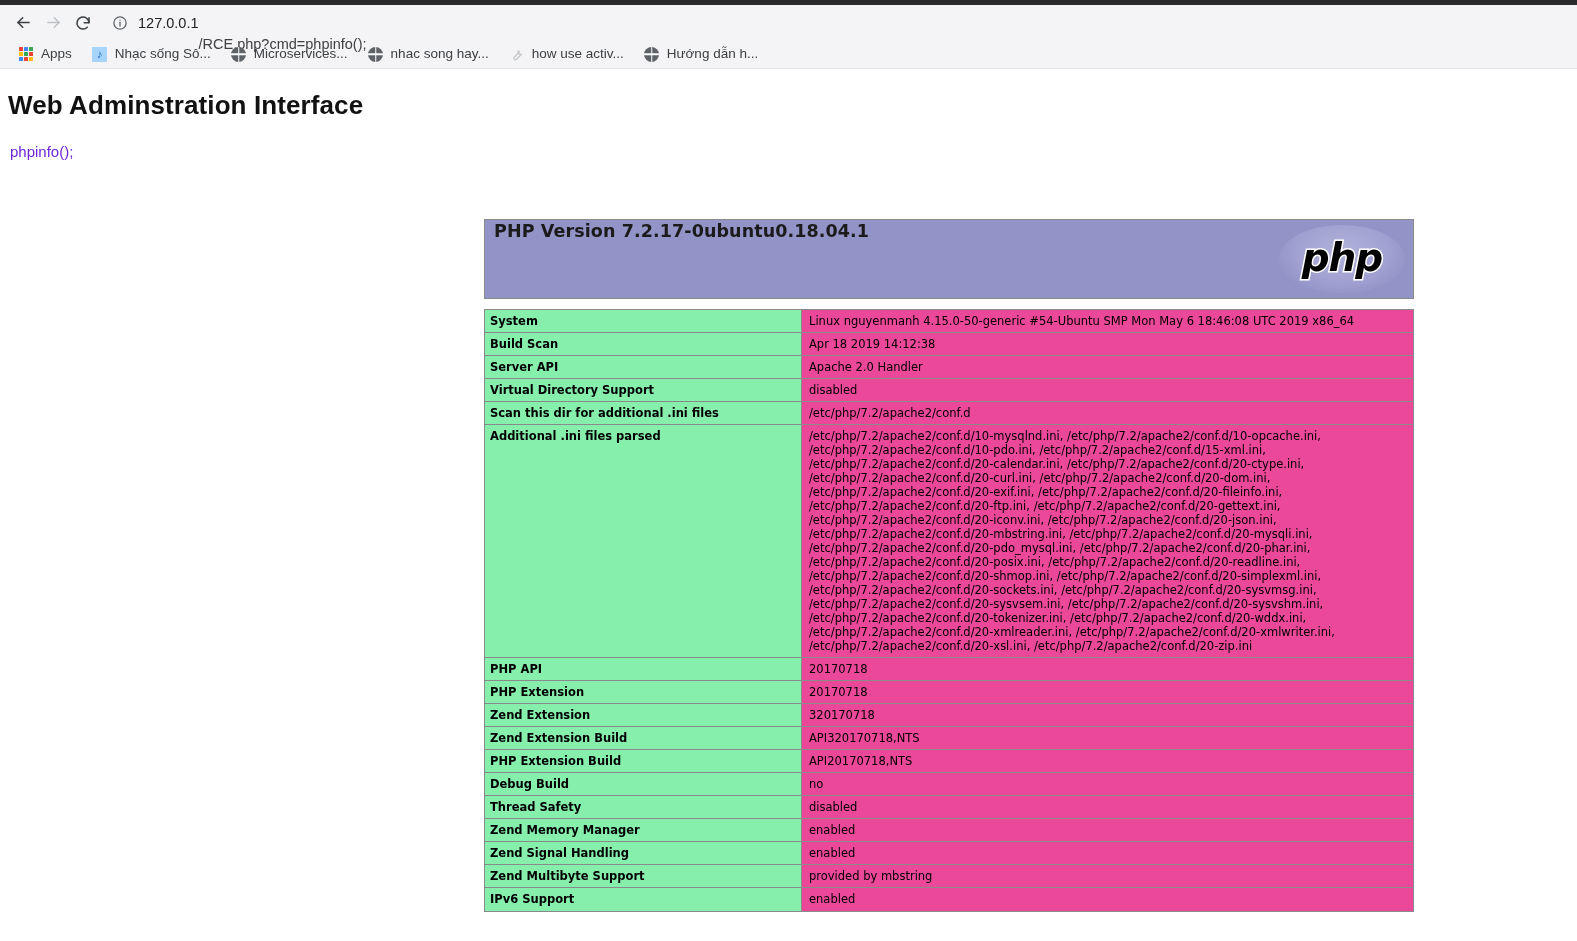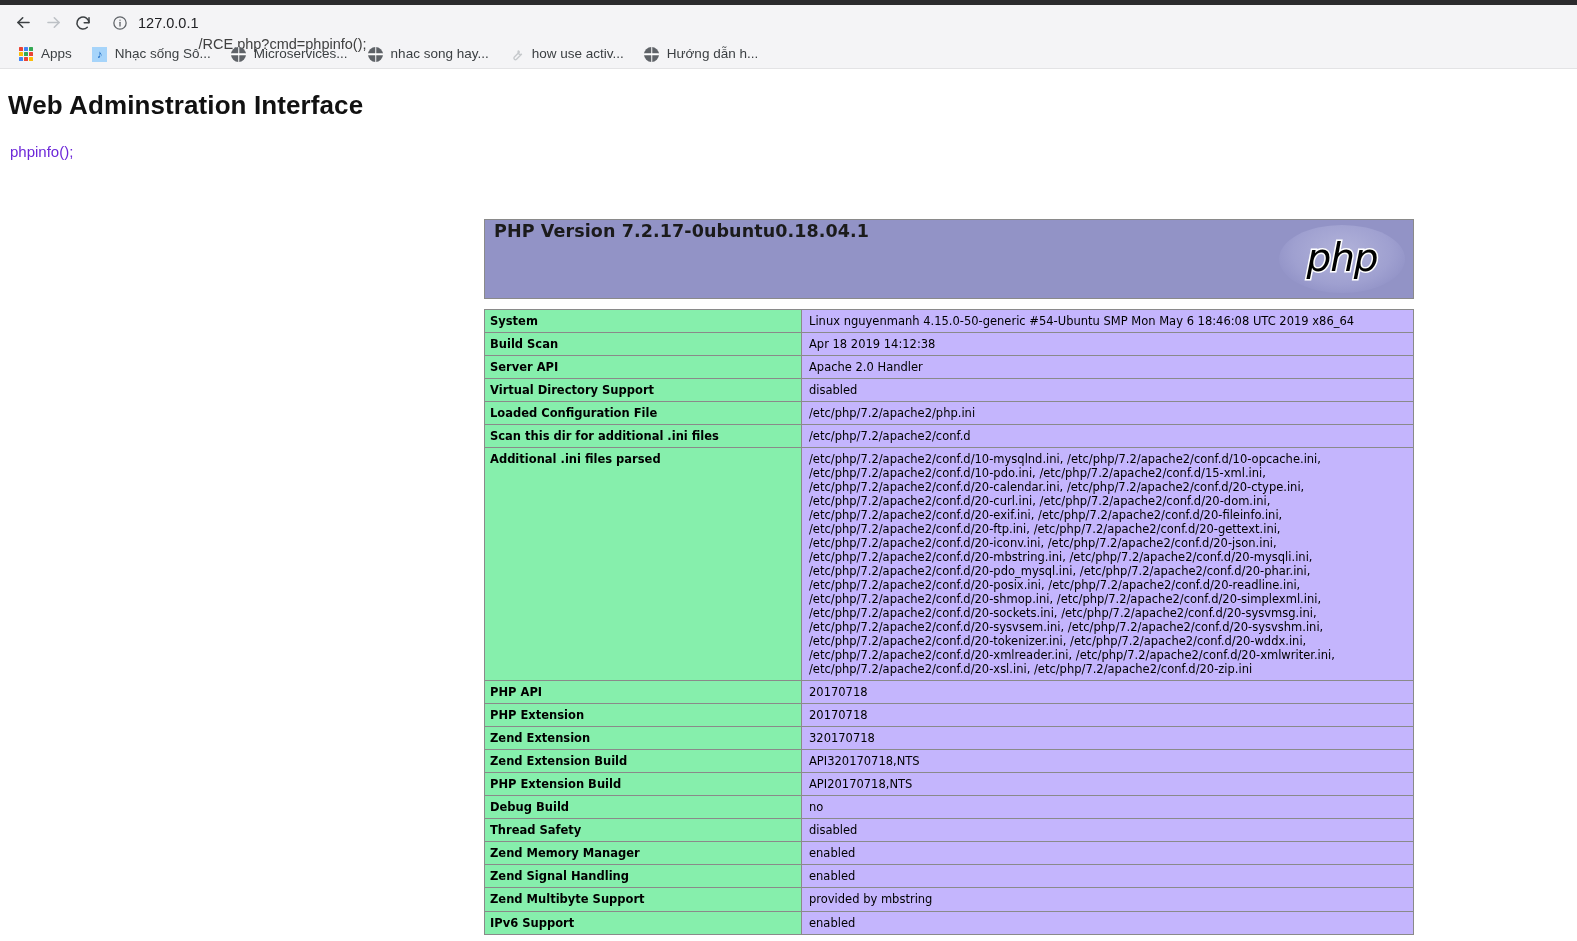--- a/index.html
+++ b/index.html
@@ -180,42 +180,42 @@
   }
   #php-logo .ellipse {
     width: 126px; height: 68px;
     border-radius: 50%;
     background: radial-gradient(ellipse at 50% 40%, #b2b3da 0%, #9fa0d0 55%, #8586be 100%);
     display:flex; align-items:center; justify-content:center;
   }
   #php-logo .phptext {
     font-family: "DejaVu Sans", sans-serif;
     font-style: italic;
-    font-weight: normal;
+    font-weight: bold;
     font-size: 39px;
     color: #000;
     line-height: 1;
     letter-spacing: -1px;
     -webkit-text-stroke: 3px #ffffff;
     paint-order: stroke fill;
     position: relative;
     top: -2px;
     text-align: center;
   }
 
   
   #info-table td.k {
     background: #86efac;
     color: #000;
     font-weight: bold;
     padding: 4px 6px 4px 5px;
     width: 305px;
   }
   #info-table td.v {
-    background: #c4b5fd;
+    background: #ec4899;
     color: #000;
     padding: 4px 6px 4px 7px;
     line-height: 1.22;
   }
 </style>
 </head>
 <body>
 
 <div id="browser-topstrip"></div>
 
@@ -352,24 +352,20 @@
           </tr>
           <tr>
             <td class="k">Server API</td>
             <td class="v">Apache 2.0 Handler</td>
           </tr>
           <tr>
             <td class="k">Virtual Directory Support</td>
             <td class="v">disabled</td>
           </tr>
           <tr>
-            <td class="k">Loaded Configuration File</td>
-            <td class="v">/etc/php/7.2/apache2/php.ini</td>
-          </tr>
-          <tr>
             <td class="k">Scan this dir for additional .ini files</td>
             <td class="v">/etc/php/7.2/apache2/conf.d</td>
           </tr>
           <tr>
             <td class="k">Additional .ini files parsed</td>
             <td class="v">/etc/php/7.2/apache2/conf.d/10-mysqlnd.ini, /etc/php/7.2/apache2/conf.d/10-opcache.ini, /etc/php/7.2/apache2/conf.d/10-pdo.ini, /etc/php/7.2/apache2/conf.d/15-xml.ini, /etc/php/7.2/apache2/conf.d/20-calendar.ini, /etc/php/7.2/apache2/conf.d/20-ctype.ini, /etc/php/7.2/apache2/conf.d/20-curl.ini, /etc/php/7.2/apache2/conf.d/20-dom.ini, /etc/php/7.2/apache2/conf.d/20-exif.ini, /etc/php/7.2/apache2/conf.d/20-fileinfo.ini, /etc/php/7.2/apache2/conf.d/20-ftp.ini, /etc/php/7.2/apache2/conf.d/20-gettext.ini, /etc/php/7.2/apache2/conf.d/20-iconv.ini, /etc/php/7.2/apache2/conf.d/20-json.ini, /etc/php/7.2/apache2/conf.d/20-mbstring.ini, /etc/php/7.2/apache2/conf.d/20-mysqli.ini, /etc/php/7.2/apache2/conf.d/20-pdo_mysql.ini, /etc/php/7.2/apache2/conf.d/20-phar.ini, /etc/php/7.2/apache2/conf.d/20-posix.ini, /etc/php/7.2/apache2/conf.d/20-readline.ini, /etc/php/7.2/apache2/conf.d/20-shmop.ini, /etc/php/7.2/apache2/conf.d/20-simplexml.ini, /etc/php/7.2/apache2/conf.d/20-sockets.ini, /etc/php/7.2/apache2/conf.d/20-sysvmsg.ini, /etc/php/7.2/apache2/conf.d/20-sysvsem.ini, /etc/php/7.2/apache2/conf.d/20-sysvshm.ini, /etc/php/7.2/apache2/conf.d/20-tokenizer.ini, /etc/php/7.2/apache2/conf.d/20-wddx.ini, /etc/php/7.2/apache2/conf.d/20-xmlreader.ini, /etc/php/7.2/apache2/conf.d/20-xmlwriter.ini, /etc/php/7.2/apache2/conf.d/20-xsl.ini, /etc/php/7.2/apache2/conf.d/20-zip.ini</td>
           </tr>
           <tr>
             <td class="k">PHP API</td>
             <td class="v">20170718</td>

